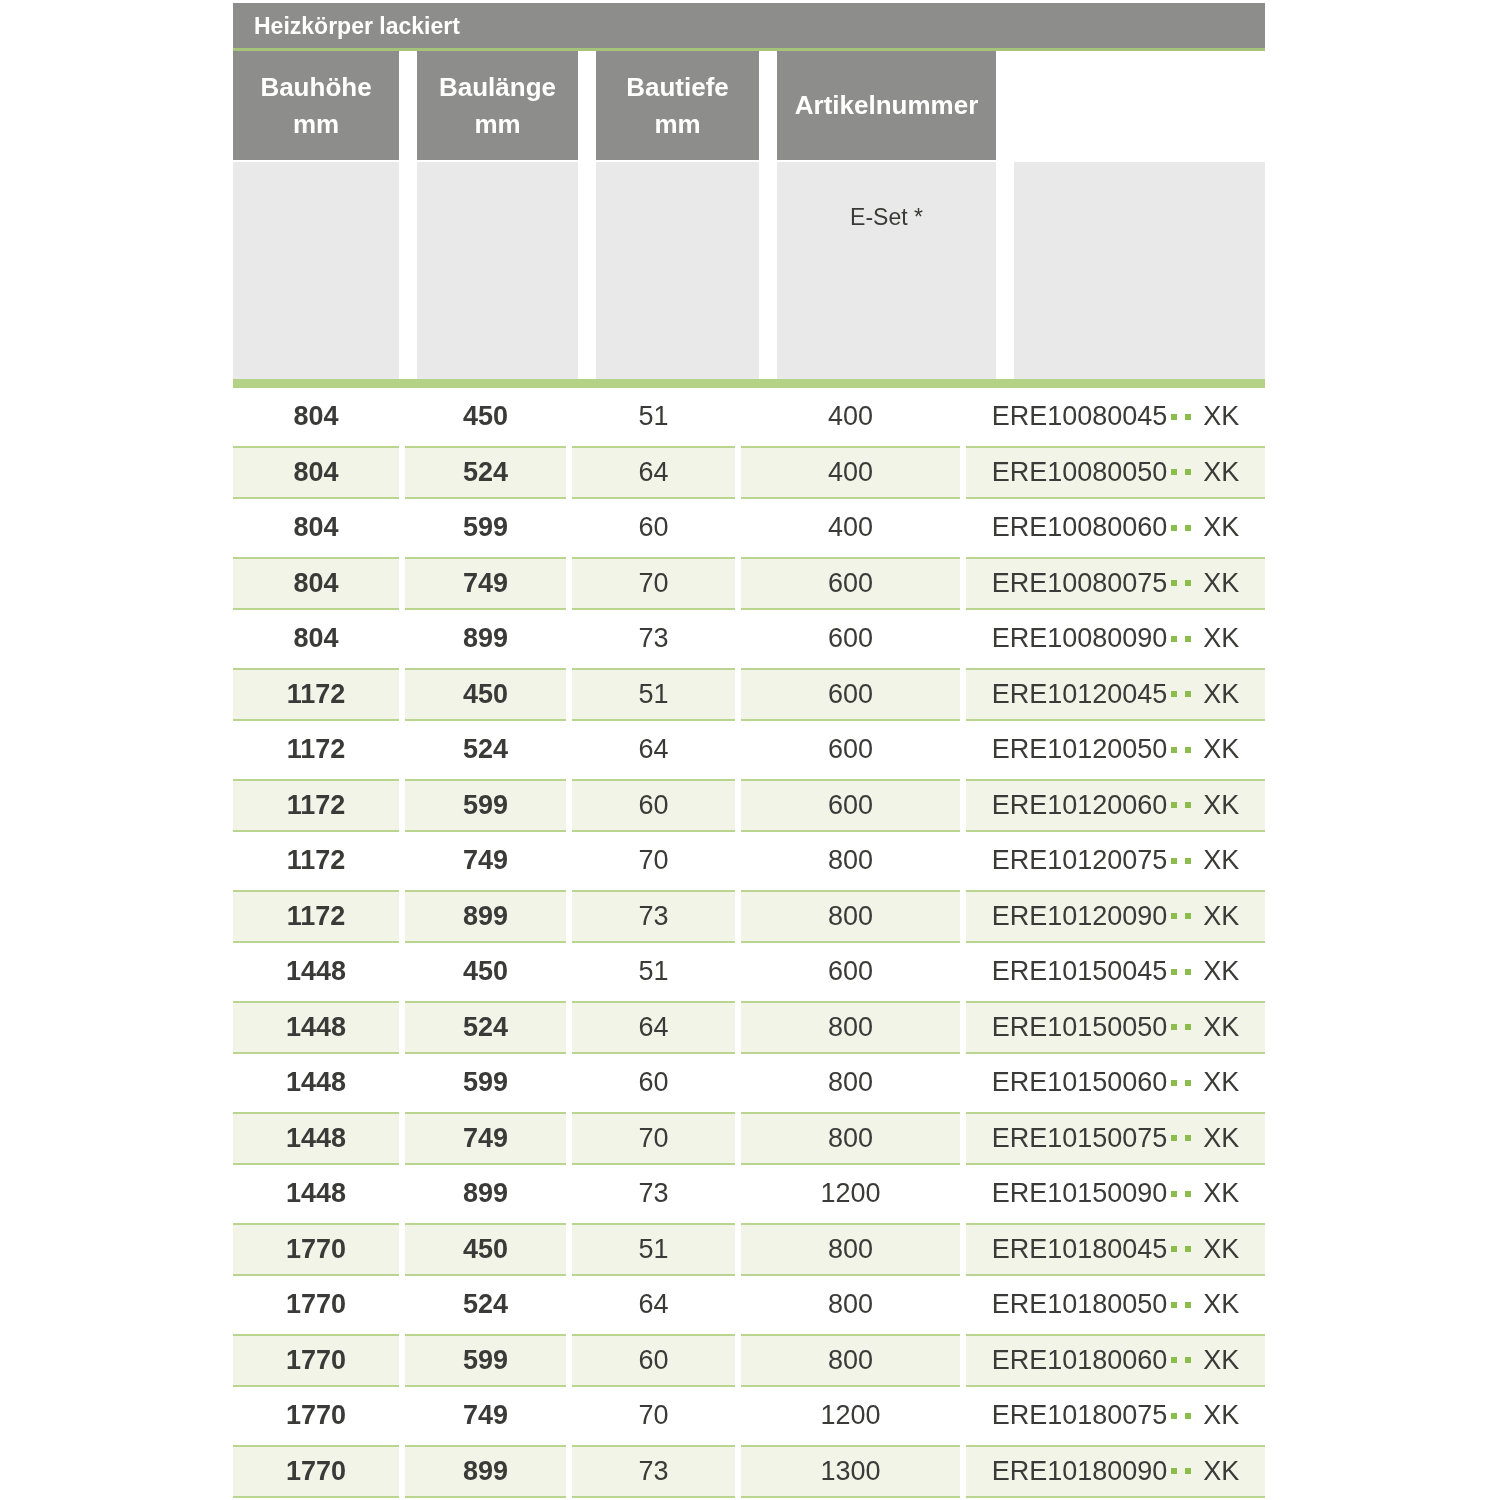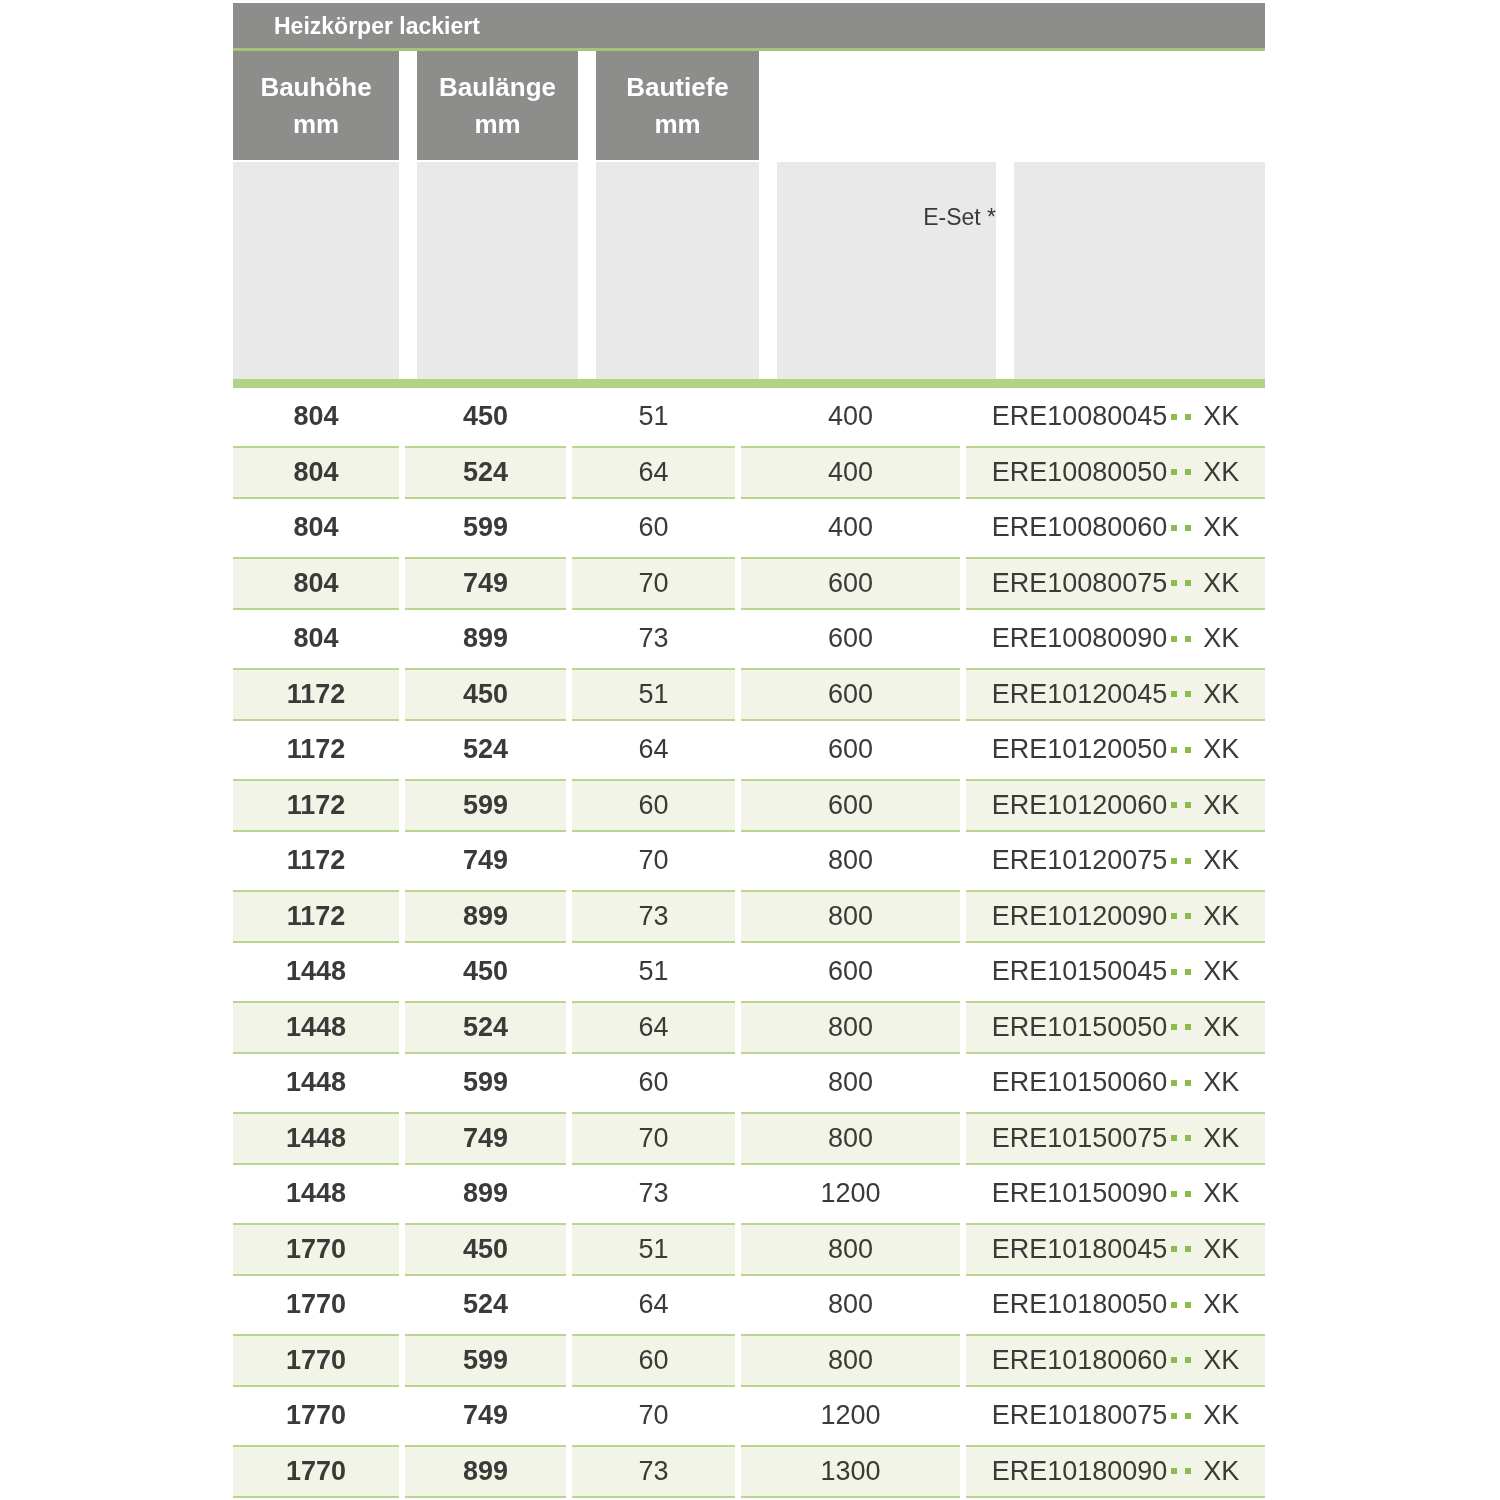--- a/index.html
+++ b/index.html
@@ -17,21 +17,21 @@
     top: 3px;
     width: 1032px;
   }
   .title-bar {
     height: 45px;
     background: #8d8d8b;
     color: #ffffff;
     font-weight: bold;
     font-size: 23px;
     line-height: 46px;
-    padding-left: 41px;
+    padding-left: 21px;
     box-sizing: border-box;
   }
   .thin-line { height: 3px; background: #a6c37a; }
   .cols {
     display: grid;
     grid-template-columns: 166px 161px 163px 219px 1fr;
     column-gap: 18px;
   }
   .hcell {
     height: 109px;
@@ -44,21 +44,21 @@
     font-weight: bold;
     font-size: 26px;
     line-height: 37px;
     text-align: center;
   }
   .srow { margin-top: 2px; }
   .scell {
     height: 217px;
     background: #e9e9e9;
     display: flex;
-    justify-content: flex-end;
+    justify-content: center;
     align-items: flex-start;
     padding-top: 42px;
     box-sizing: border-box;
     font-size: 23px;
     color: #3a3a38;
   }
   .thick-line { height: 9px; background: #b4d286; }
   .body-grid {
     margin-top: 2px;
     display: grid;
@@ -110,20 +110,23 @@
         <div>mm</div>
       </div>
       <div class="hcell">
         <div>Baulänge</div>
         <div>mm</div>
       </div>
       <div class="hcell">
         <div>Bautiefe</div>
         <div>mm</div>
       </div>
+      <div class="hcell">
+        <div>Artikelnummer</div>
+      </div>
     </div>
 
     <div class="cols srow">
       <div class="scell"></div>
       <div class="scell"></div>
       <div class="scell"></div>
       <div class="scell">
         <span>E-Set *</span>
       </div>
       <div class="scell"></div>

